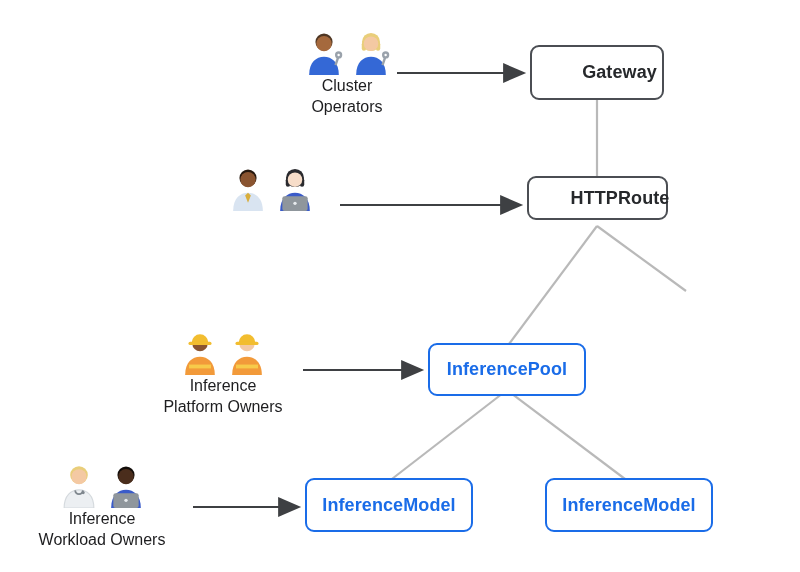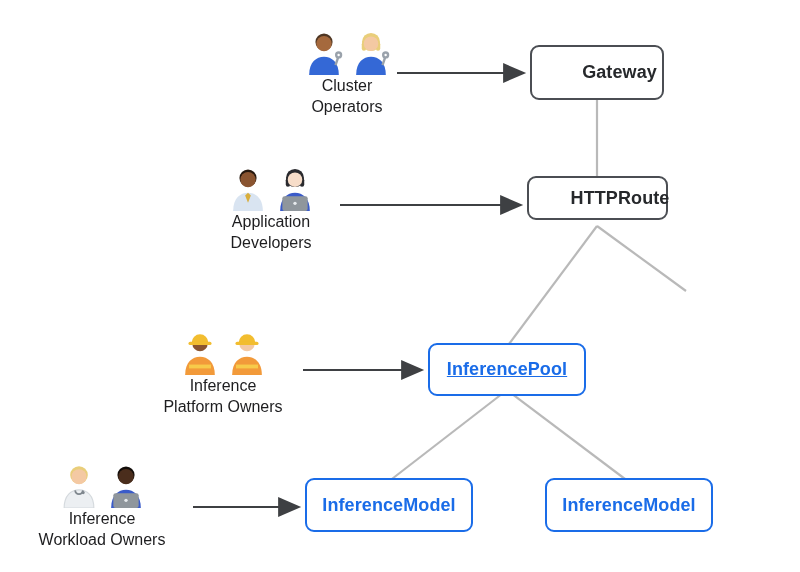--- a/index.html
+++ b/index.html
@@ -55,21 +55,21 @@
 
   <div class="node dark" style="left:530px;top:45px;width:134px;height:55px;">
     <span>Gateway</span>
   </div>
 
   <div class="node dark" style="left:527px;top:176px;width:141px;height:44px;">
     <span>HTTPRoute</span>
   </div>
 
 
-  <div class="node blue" style="left:428px;top:343px;width:158px;height:53px;text-decoration:underline;">
+  <div class="node blue" style="left:428px;top:343px;width:158px;height:53px;">
     <span>InferencePool</span>
   </div>
 
   <div class="node blue" style="left:305px;top:478px;width:168px;height:54px;">
     <span>InferenceModel</span>
   </div>
 
   <div class="node blue" style="left:545px;top:478px;width:168px;height:54px;">
     <span>InferenceModel</span>
   </div>
@@ -112,22 +112,20 @@
       <svg width="40" height="44" viewBox="0 0 36 40">
         <circle cx="18" cy="10" r="8.2" fill="#2a2a2e"></circle>
         <rect x="9.6" y="10" width="4" height="8" rx="2" fill="#2a2a2e"></rect>
         <rect x="22.4" y="10" width="4" height="8" rx="2" fill="#2a2a2e"></rect>
         <circle cx="18" cy="11.5" r="6.6" fill="#f7ddc9"></circle>
         <path d="M4.5 40 C4.5 28.5 11 23.5 18 23.5 C25 23.5 31.5 28.5 31.5 40 Z" fill="#3a5bc9"></path>
         <rect x="6.5" y="26.5" width="23" height="13.5" rx="2" fill="#8f969c"></rect>
         <circle cx="18" cy="33" r="1.5" fill="#e8ebee"></circle>
       </svg>
     </div>
-    <div class="persona-label">Application
-Developers</div>
   </div>
 
   <div class="persona" style="left:128px;top:329px;">
     <div class="figures">
       <svg width="40" height="44" viewBox="0 0 36 40">
         <circle cx="18" cy="11.5" r="7" fill="#8a5430"></circle>
         <path d="M10.5 10.5 A7.5 7.5 0 0 1 25.5 10.5 Z" fill="#f2bd2f"></path>
         <rect x="7.5" y="9.8" width="21" height="3" rx="1.5" fill="#f2bd2f"></rect>
         <path d="M4.5 40 C4.5 28.5 11 23.5 18 23.5 C25 23.5 31.5 28.5 31.5 40 Z" fill="#f29a3a"></path>
         <rect x="8" y="30.5" width="20" height="3.5" fill="#f7ca4a"></rect>

